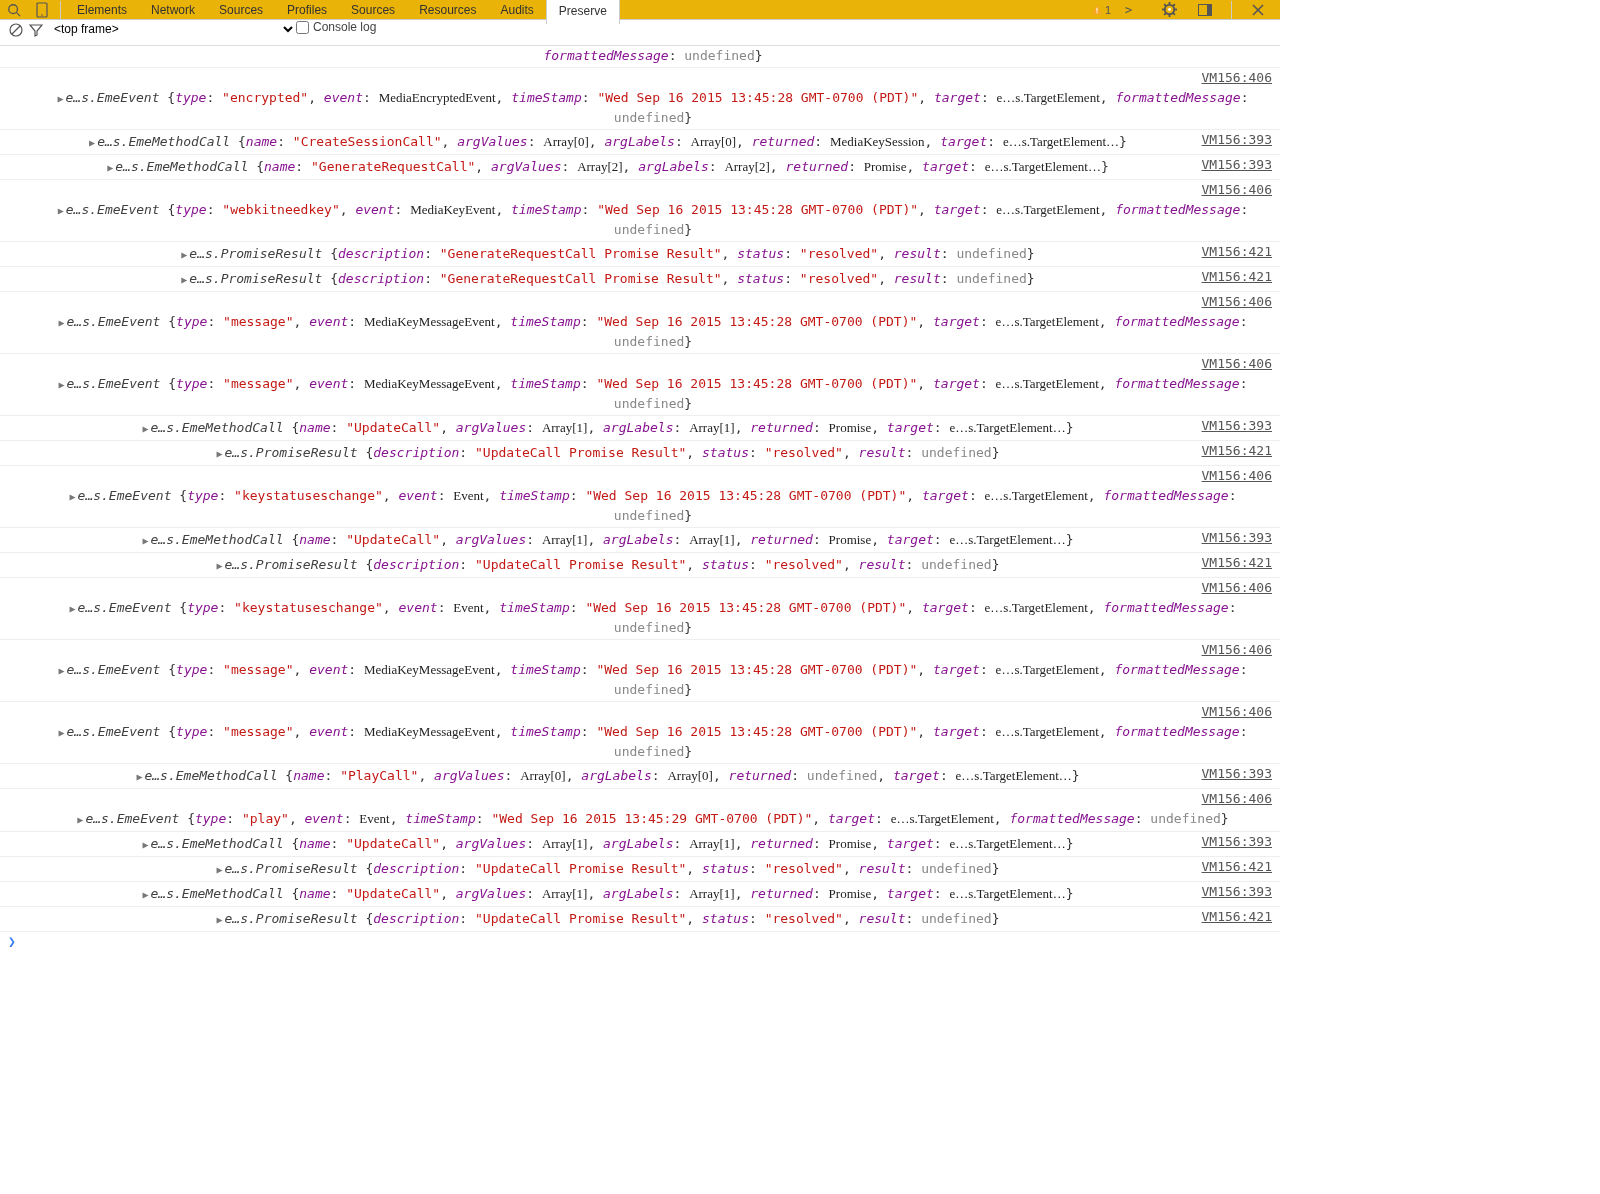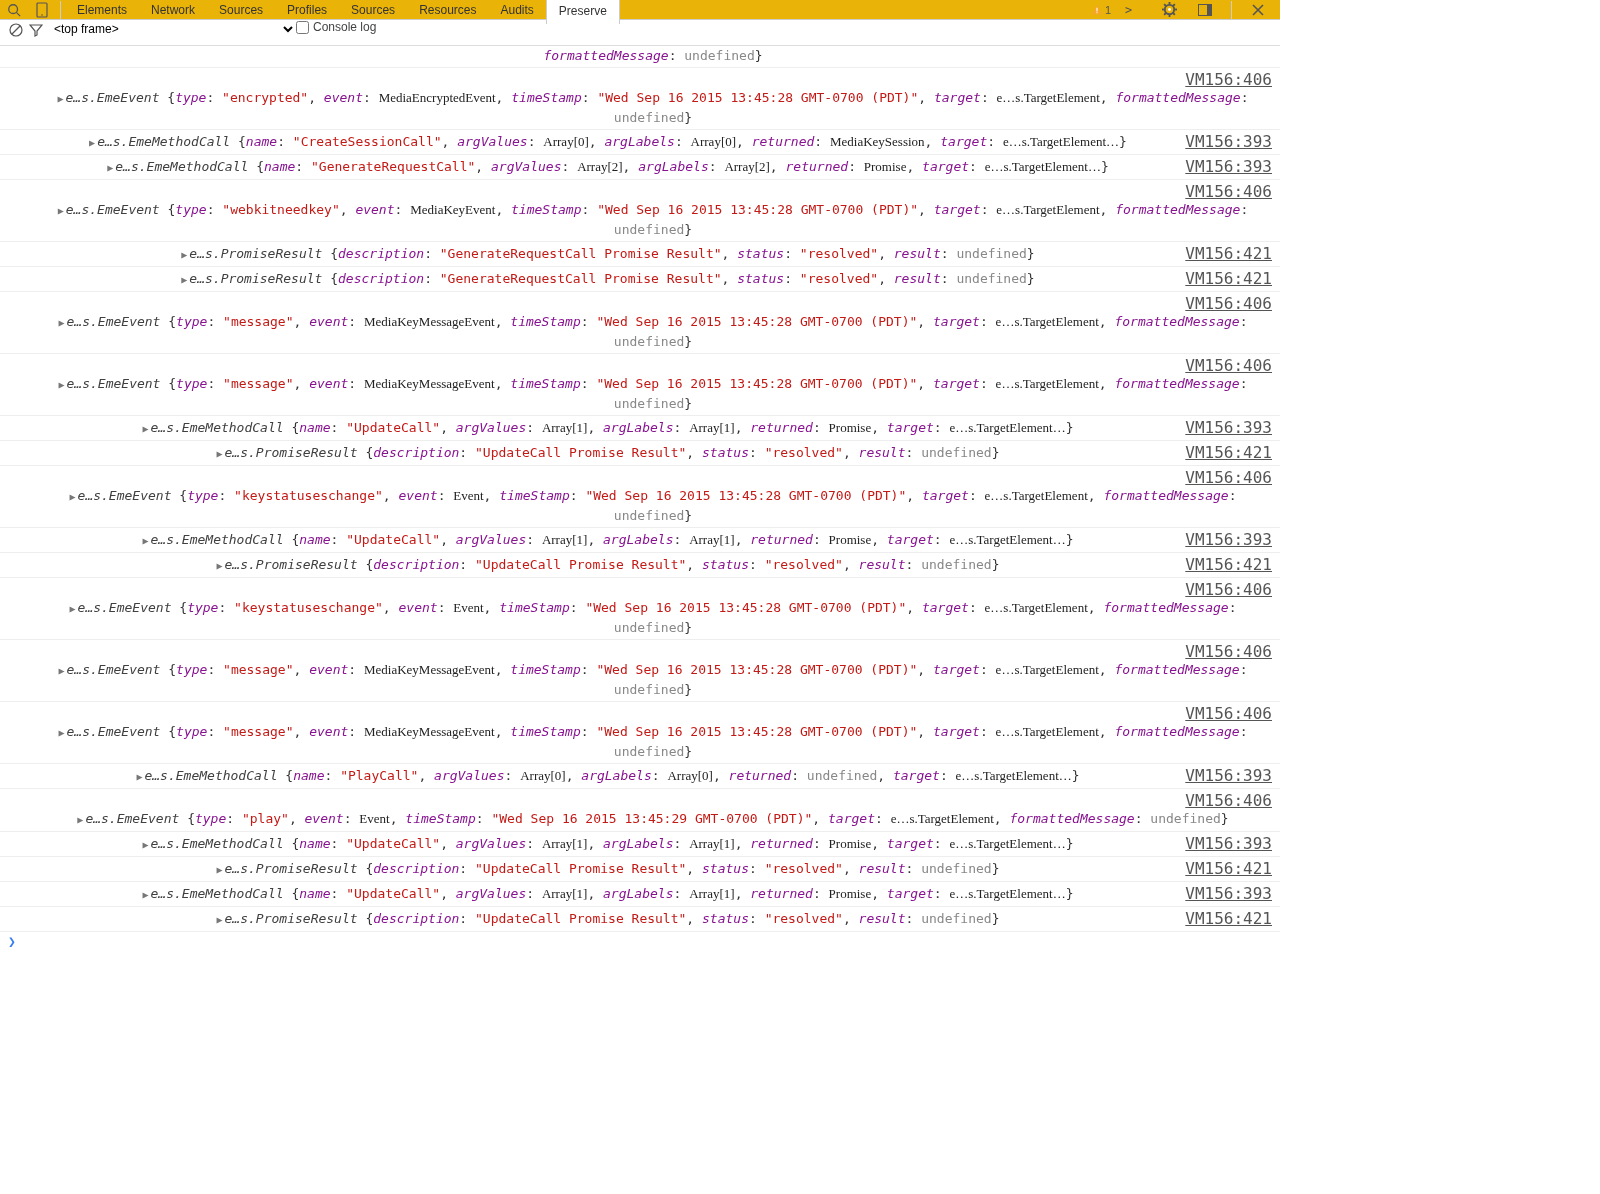--- a/index.html
+++ b/index.html
@@ -12,21 +12,21 @@
 .tab.active { background: #fff; border-left: 1px solid #ccc; border-right: 1px solid #ccc; border-top: 1px solid #ccc;}
 .toolbar-right { display: flex; align-items: center; gap: 8px; padding-right: 8px; }
 .warn { display: flex; align-items: center; gap: 2px; color: #555; font-size: 11px; }
 .warn-icon { color: #f5a623; }
 .console-bar { display: flex; align-items: flex-start; height: 26px; border-bottom: 1px solid #ddd; padding: 0 6px; }
 .console-bar .icon-btn { width: 20px; height: 20px; display: flex; align-items: center; justify-content: center; cursor: pointer; color: #555; }
 .frame-select { flex: 0 0 auto; min-width: 250px; font-size: 12px; padding: 1px 4px; border: none; background:transparent; }
 .preserve { display: flex; align-items: center; gap: 4px; font-size: 12px; color: #444; }
 .log-container { font-family: Menlo, Consolas, monospace; font-size: 13px; }
 .entry { border-bottom: 1px solid #eee; padding: 2px 8px 2px 20px; position: relative; }
-.entry .src { position: absolute; right: 8px; top: 2px; color: #555; text-decoration: underline; cursor: pointer; font-size: 16px; }
+.entry .src { position: absolute; right: 8px; top: 2px; color: #555; text-decoration: underline; cursor: pointer; font-size: 13px; }
 .entry .disclosure { position: absolute; left: 20px; top: auto; color: #777; cursor: pointer; }
 .entry .content { padding-left: 14px; line-height: 19px; word-break: break-word; text-align: center;}
 .entry.has-src .content { padding-top: 18px; }
 .entry.no-src .content { padding-top: 0; }
 .entry.first-partial { padding-top: 0; }
 .entry.first-partial .content { padding-top: 0; padding-left: 14px; }
 .k { color: #881391; font-style: italic; }
 .str { color: #c41a16; }
 .undef { color: #888; }
 .obj { color: #222; font-family: Liberation Serif, serif; }

